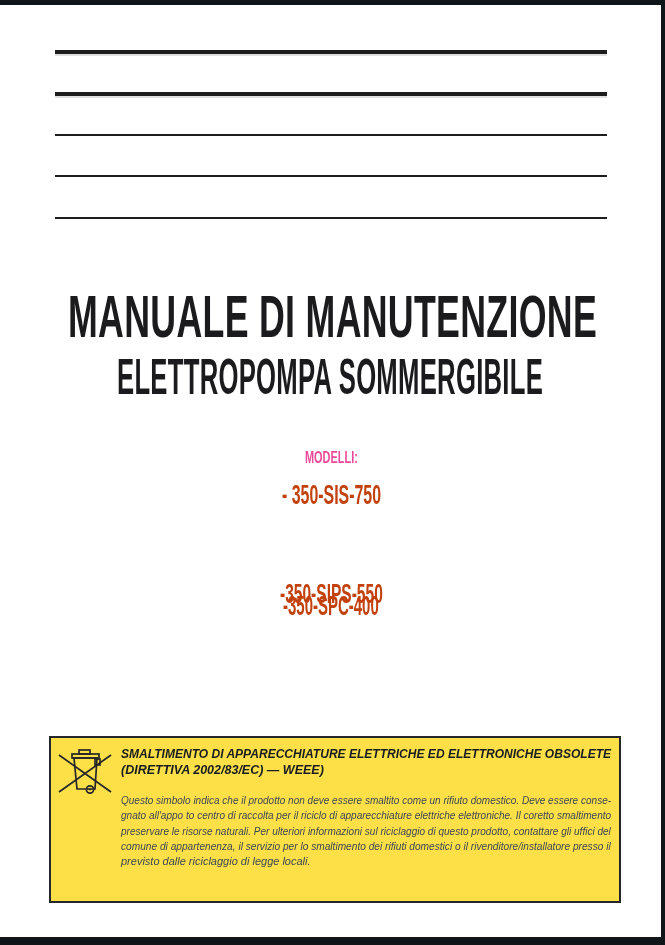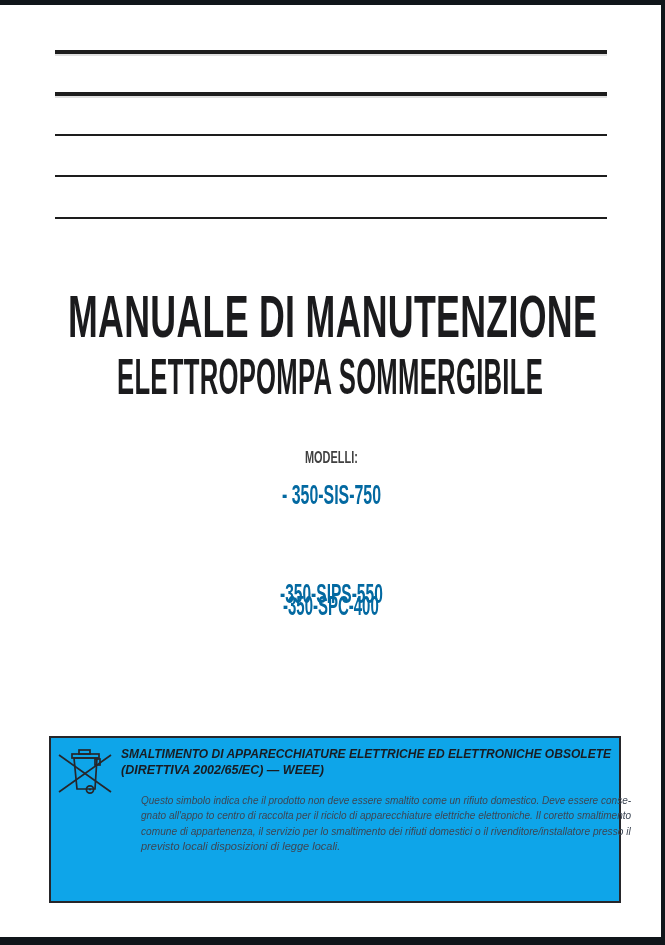--- a/index.html
+++ b/index.html
@@ -24,39 +24,39 @@
   .r1{top:50px;} .r2{top:92px;} .r3{top:134px;} .r4{top:175px;} .r5{top:217px;}
 
   
   .fitwrap{position:absolute;white-space:nowrap;}
   .fit{display:inline-block;white-space:nowrap;transform-origin:0 50%;}
   .title1{top:287px;left:68px;width:529px;height:60px;
           font-size:60px;font-weight:bold;line-height:60px;letter-spacing:0.5px;color:#1b1b1d;}
   .title2{top:352px;left:117px;width:426px;height:50px;
           font-size:50px;font-weight:bold;line-height:50px;letter-spacing:0.5px;color:#1b1b1d;}
   .modelli{top:449px;left:305px;width:53px;height:17px;
-           font-size:16.5px;font-weight:bold;line-height:17px;color:#404040;}
-  .model-line{height:37px;font-size:27px;font-weight:bold;line-height:37px;color:#0369a1;}
+           font-size:16.5px;font-weight:bold;line-height:17px;color:#ec4899;}
+  .model-line{height:37px;font-size:27px;font-weight:bold;line-height:37px;color:#c2410c;}
   .m1{top:477px;left:282px;width:99px;}
   .m2{top:514px;left:283px;width:96px;}
   .m3{top:576px;left:280px;width:103px;}
   .m4{top:588px;left:283px;width:96px;}
 
   
   .weee-box{
     position:absolute;top:736px;left:49px;width:572px;height:167px;
-    border:2px solid #26262a;box-sizing:border-box;background:#0ea5e9;
+    border:2px solid #26262a;box-sizing:border-box;background:#fde047;
   }
   .weee-icon{position:absolute;top:8px;left:6px;width:56px;height:50px;}
   .weee-text{position:absolute;top:0;left:70px;width:490px;padding-top:8px;}
   .weee-heading{font-size:12.5px;font-weight:bold;font-style:italic;
                 line-height:16px;color:#191c22;}
   .weee-heading .line{height:16px;}
   .weee-body{margin-top:15px;font-size:11px;font-style:italic;
-             line-height:15.3px;color:#3d4654;margin-left:20px;}
+             line-height:15.3px;color:#3d4654;}
   .weee-body .line{height:15.3px;}
 </style>
 </head>
 <body>
 
 <div class="page">
 
   <div class="bar-top"></div>
   <div class="bar-right"></div>
   <div class="bar-bottom"></div>
@@ -92,25 +92,26 @@
 
       <path d="M17,12 L40,12 L38,43 L20,43 Z"></path>
 
       <circle cx="33" cy="43.5" r="3.6"></circle>
       <circle cx="33" cy="43.5" r="1" fill="#26262a" stroke="none"></circle>
     </svg>
 
     <div class="weee-text">
       <div class="weee-heading">
         <div class="line"><span class="fit no-stretch" style="transform: scaleX(0.962672);">SMALTIMENTO DI APPARECCHIATURE ELETTRICHE ED ELETTRONICHE OBSOLETE</span></div>
-        <div class="line"><span class="fit no-stretch" style="transform: scaleX(1);">(DIRETTIVA 2002/65/EC) — WEEE)</span></div>
+        <div class="line"><span class="fit no-stretch" style="transform: scaleX(1);">(DIRETTIVA 2002/83/EC) — WEEE)</span></div>
       </div>
       <div class="weee-body">
         <div class="line"><span class="fit" style="transform: scaleX(0.910781);">Questo simbolo indica che il prodotto non deve essere smaltito come un rifiuto domestico. Deve essere conse-</span></div>
         <div class="line"><span class="fit" style="transform: scaleX(0.912477);">gnato all'appo to centro di raccolta per il riciclo di apparecchiature elettriche elettroniche. Il coretto smaltimento</span></div>
+        <div class="line"><span class="fit" style="transform: scaleX(0.912477);">preservare le risorse naturali. Per ulteriori informazioni sul riciclaggio di questo prodotto, contattare gli uffici del</span></div>
         <div class="line"><span class="fit" style="transform: scaleX(0.922787);">comune di appartenenza, il servizio per lo smaltimento dei rifiuti domestici o il rivenditore/installatore presso il</span></div>
-        <div class="line"><span class="fit no-stretch" style="transform: scaleX(1);">previsto locali disposizioni di legge locali.</span></div>
+        <div class="line"><span class="fit no-stretch" style="transform: scaleX(1);">previsto dalle riciclaggio di legge locali.</span></div>
       </div>
     </div>
 
   </div>
 
 </div>
 
 </body></html>

